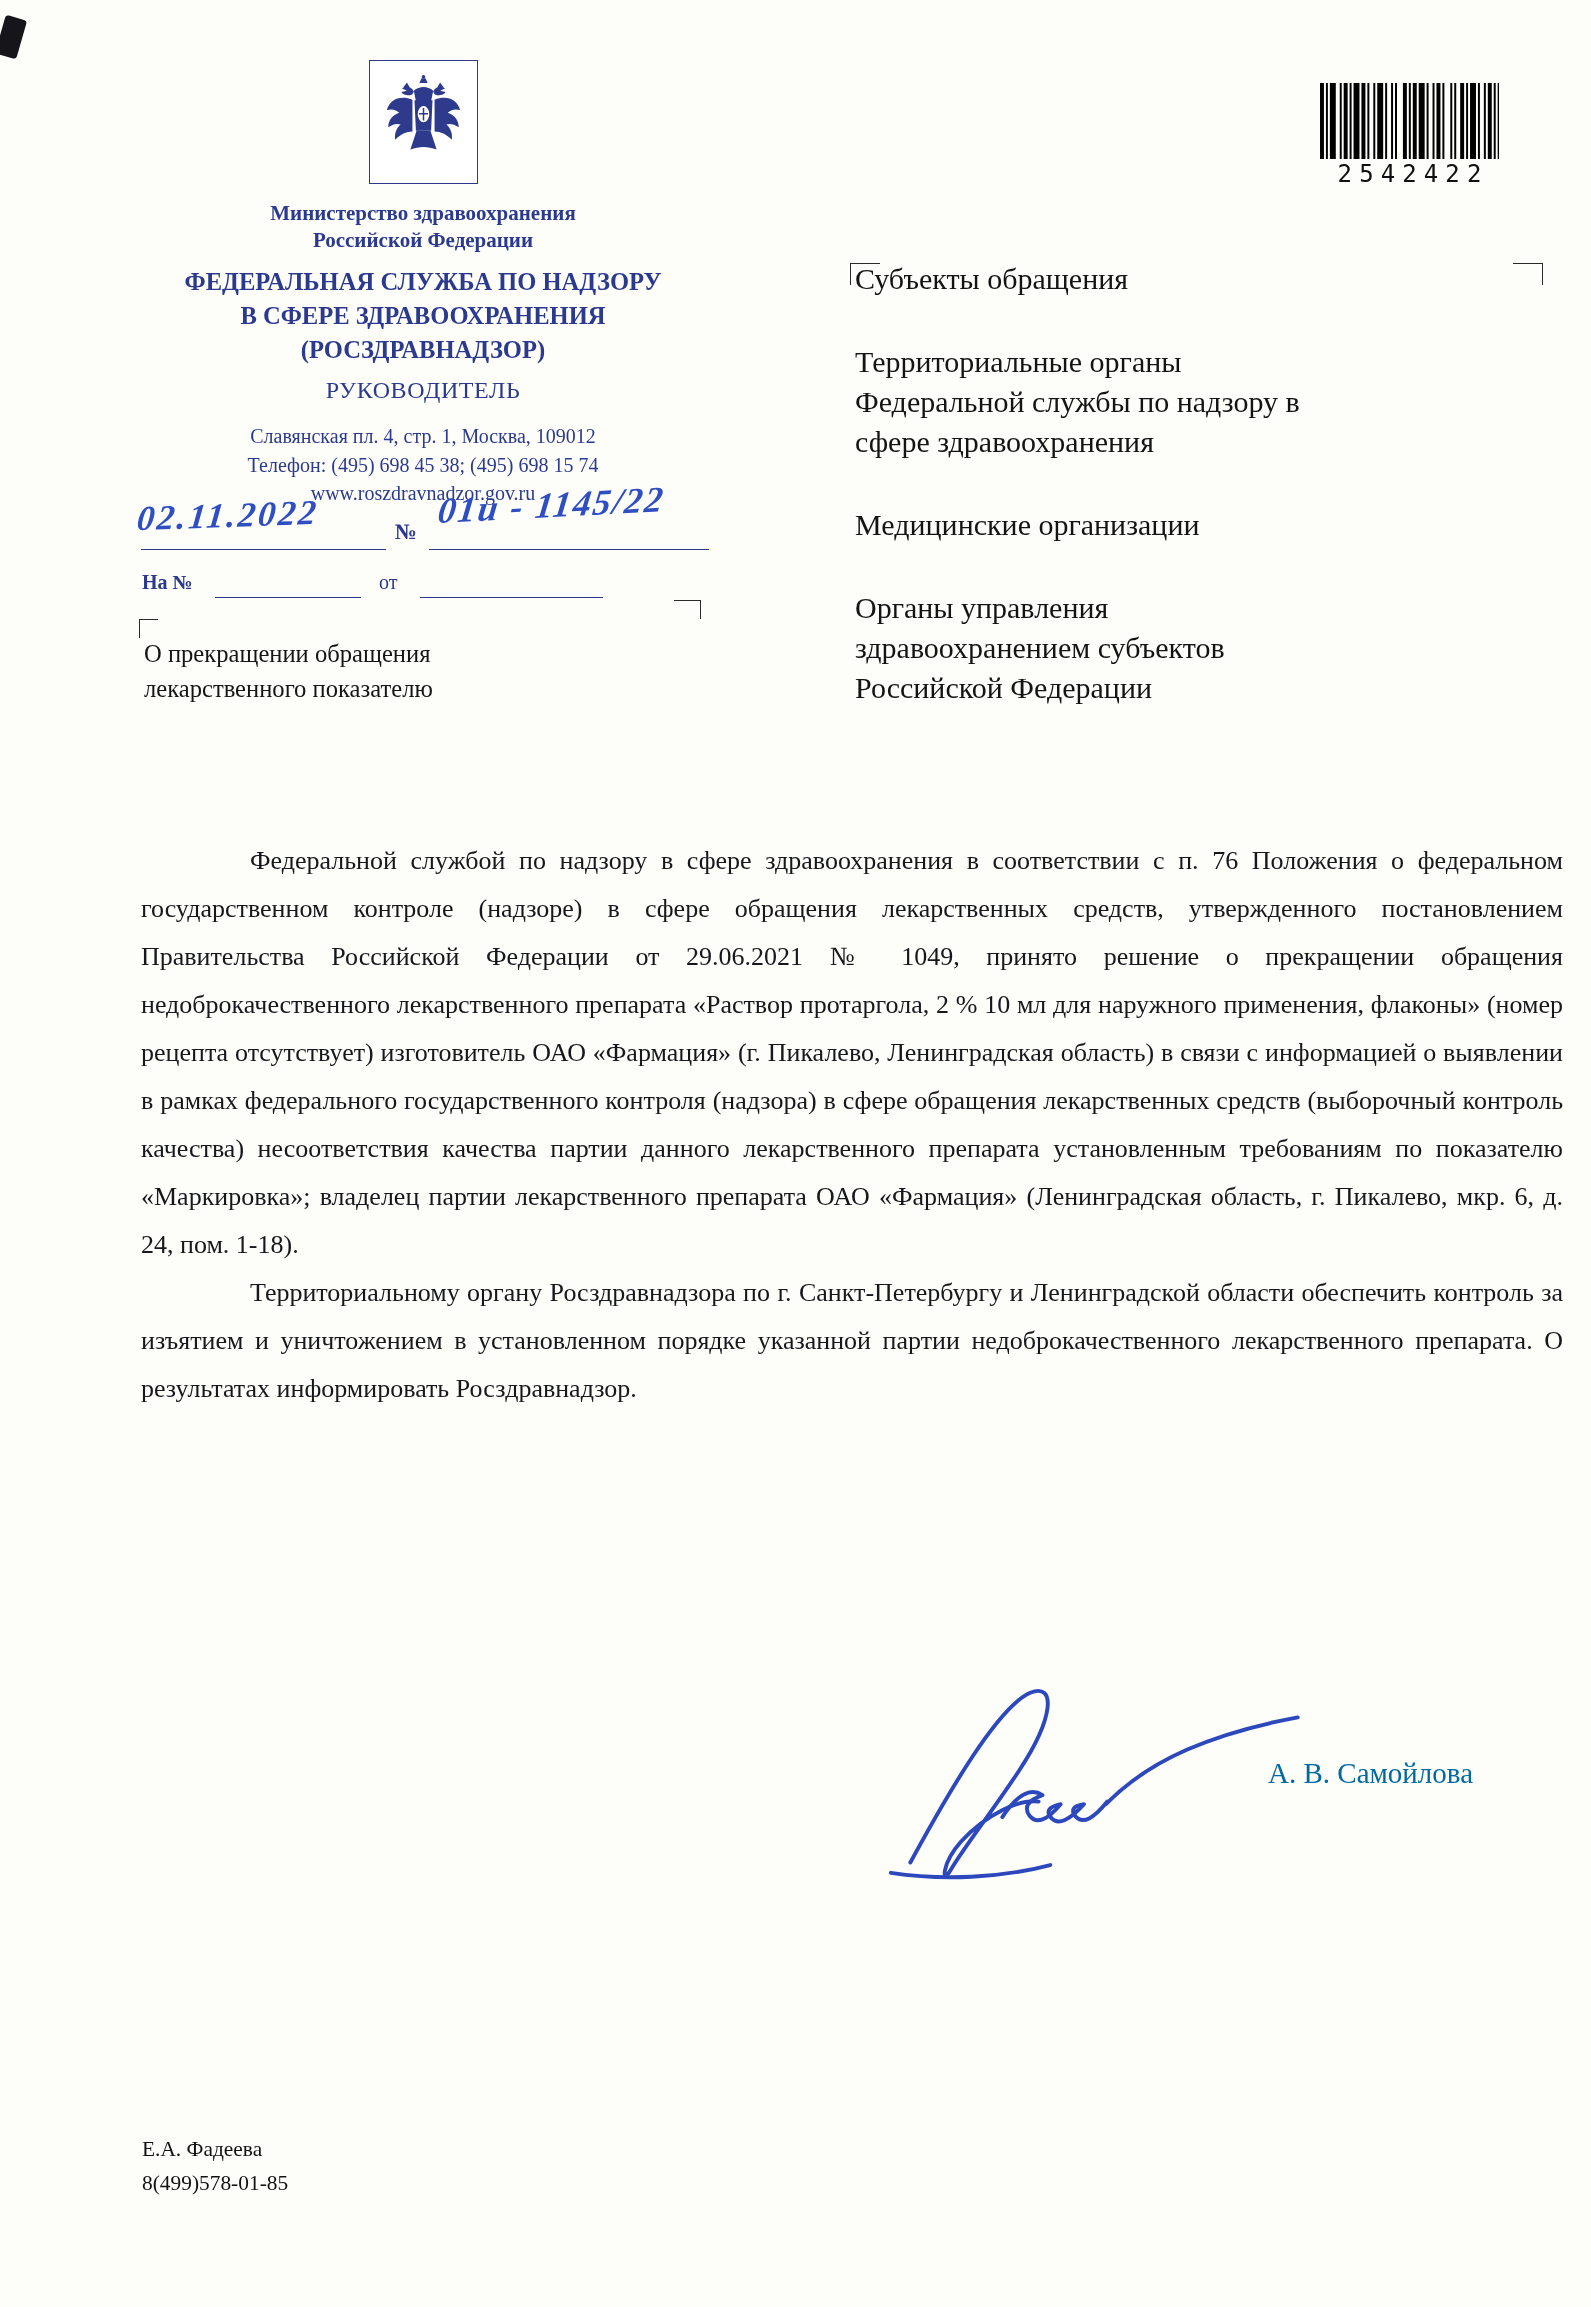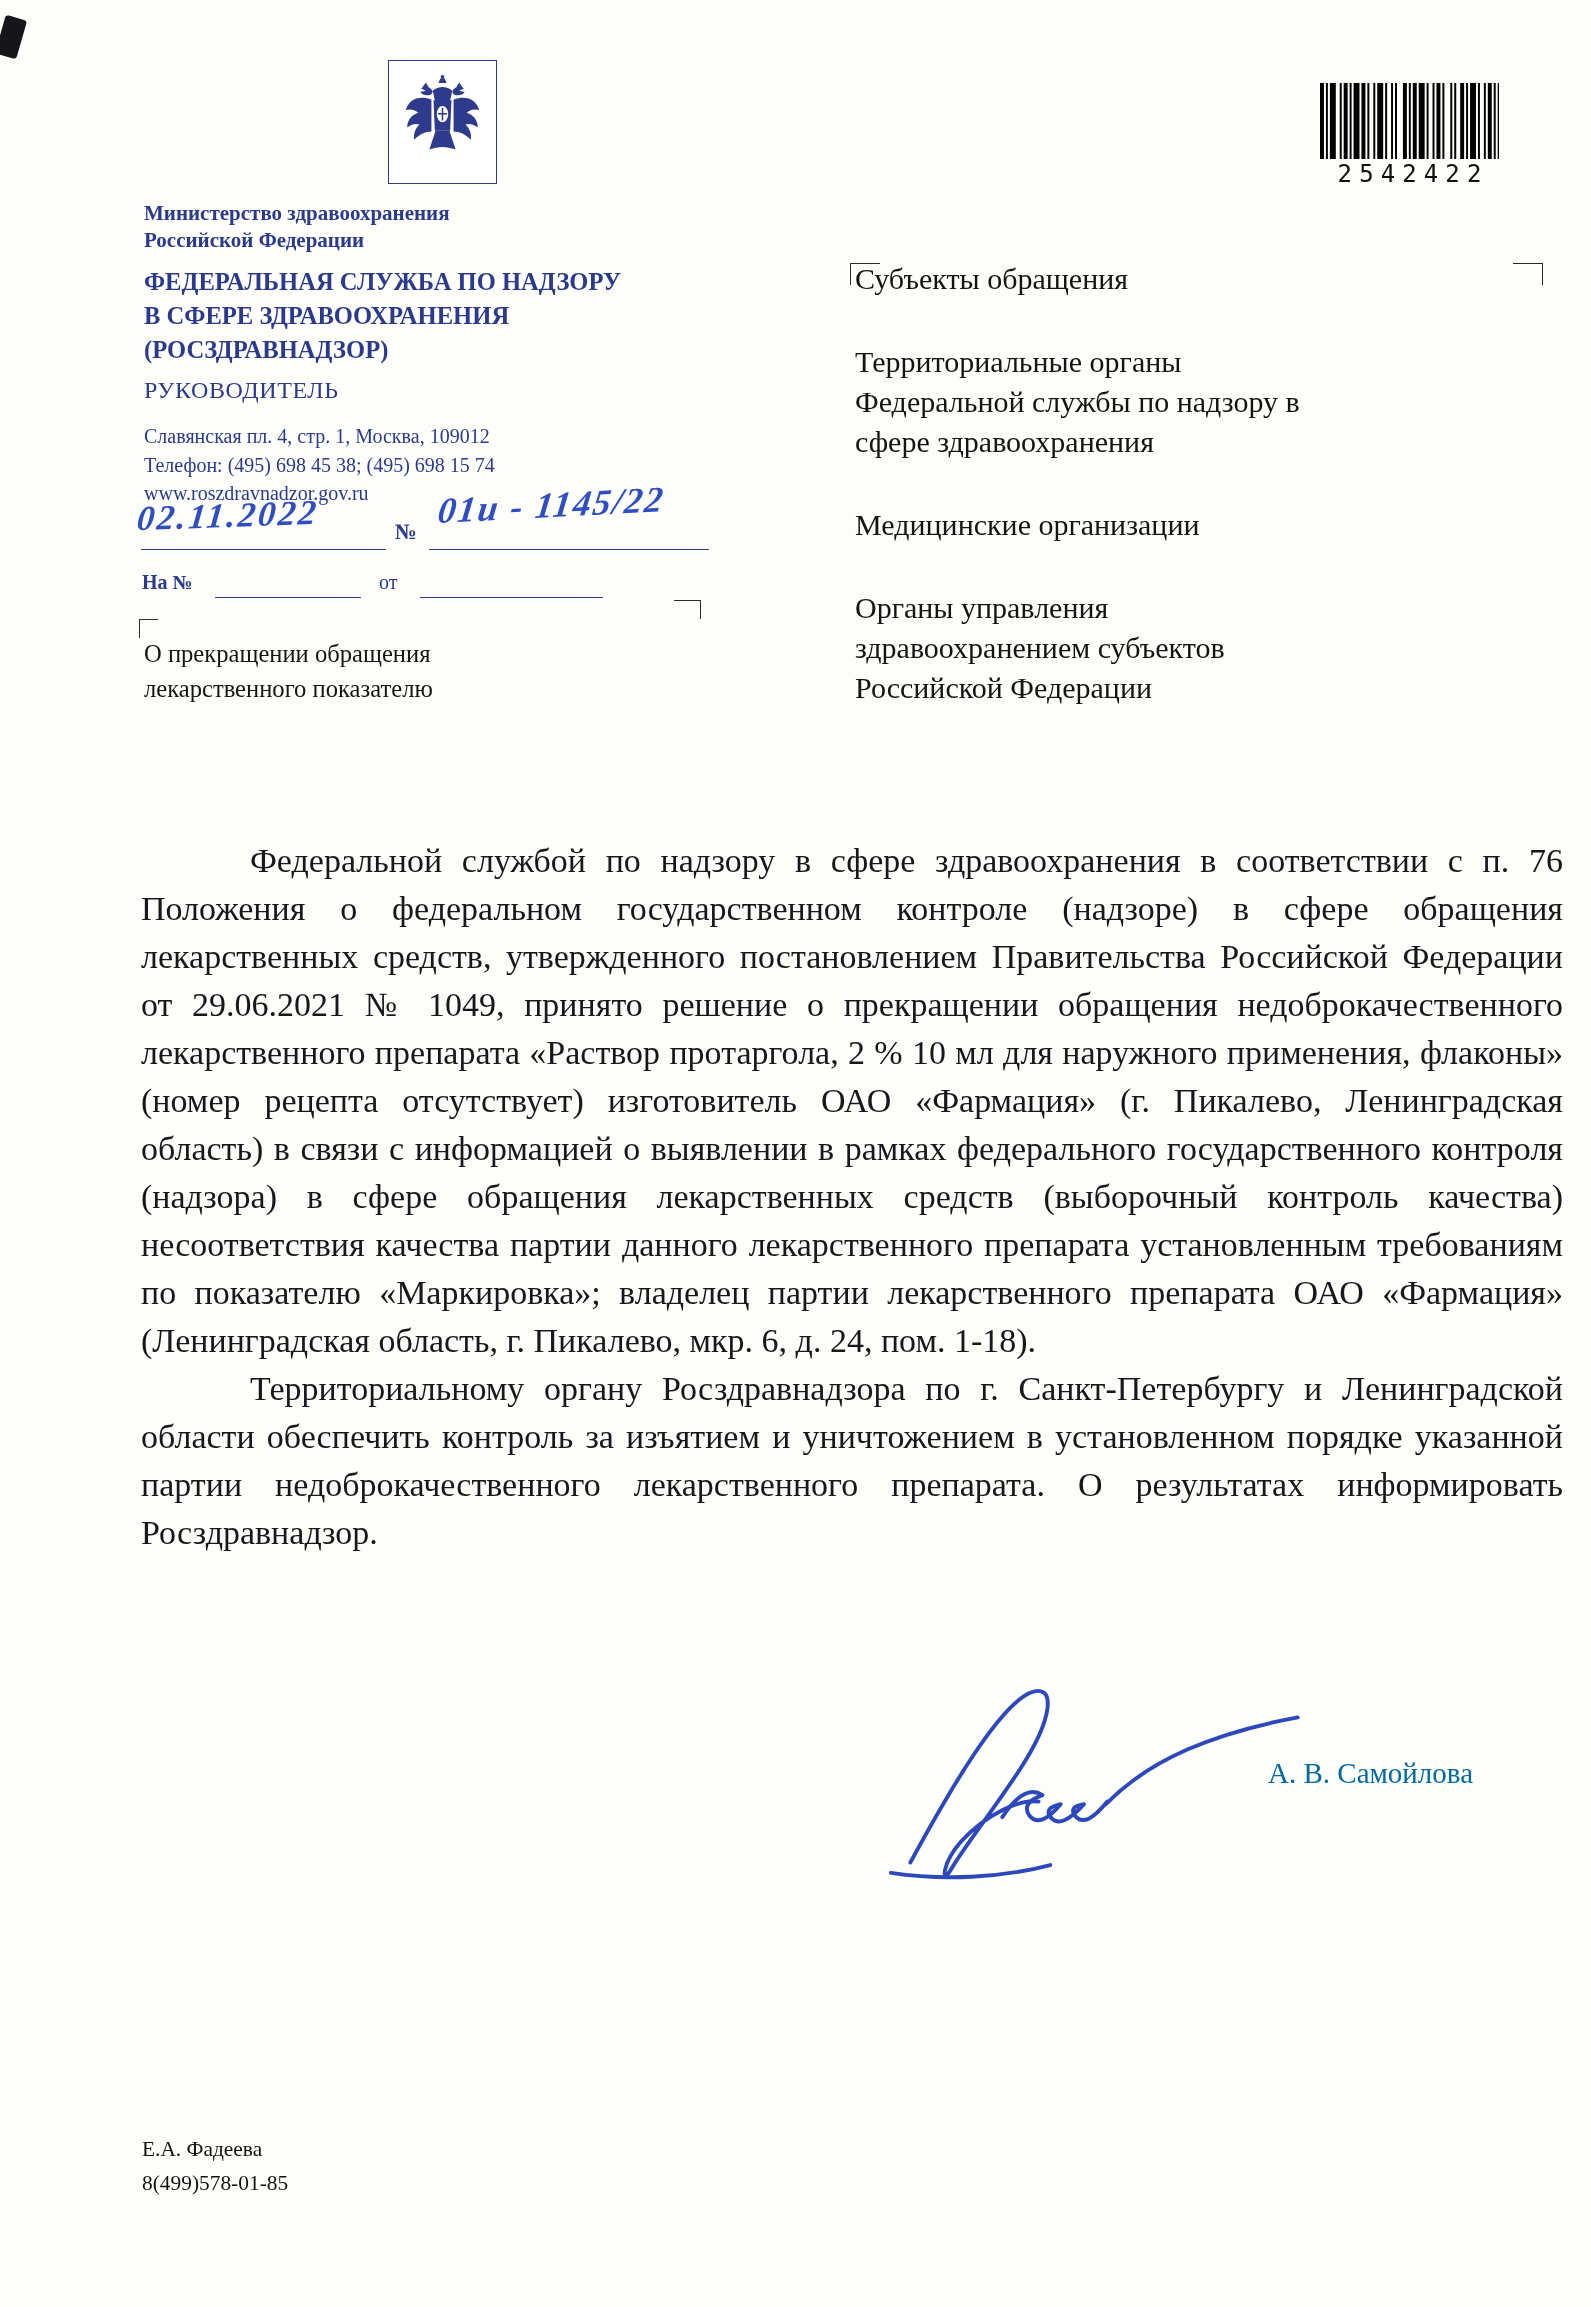--- a/index.html
+++ b/index.html
@@ -14,21 +14,21 @@
     margin:0 auto;
     background:#fdfdfa;
     overflow:hidden;
     color:var(--black);
     font-family:"Liberation Serif", serif;
   }
   
   .artifact-tl{position:absolute;left:0px;top:17px;width:22px;height:40px;background:#15151a;transform:rotate(16deg);border-radius:3.2px;}
 
   
-  .left-col{position:absolute;left:144px;top:60px;width:596px;color:var(--blue);}
+  .left-col{position:absolute;left:125px;top:60px;width:596px;text-align:center;color:var(--blue);}
   .emblem-box{width:109px;height:124px;border:1.9px solid var(--blue);margin:0 auto;display:flex;align-items:center;justify-content:center;background:#fff;box-sizing:border-box;}
   .emblem-box svg{width:83px;height:101px;}
   .ministry{font-size:21px;font-weight:bold;line-height:27px;margin-top:15.5px;}
   .service{font-size:24.6px;font-weight:bold;line-height:34px;margin-top:11.7px;}
   .position-title{font-size:24px;font-weight:normal;margin-top:10px;letter-spacing:0.6px;}
   .contact{font-size:20px;line-height:28.5px;margin-top:18px;}
 
   
   .blank{position:absolute;border-bottom:1.9px solid var(--blue);height:0;}
   .blank1{left:141px;top:549px;width:245px;}
@@ -55,21 +55,21 @@
   
   .barcode{position:absolute;left:1320px;top:83px;width:179px;text-align:center;}
   .barcode svg{width:179px;height:76px;display:block;}
   .barcode-number{font-family:"DejaVu Sans Mono",monospace;font-size:24px;letter-spacing:7.1px;color:#101010;margin-top:1.3px;text-indent:7.1px;}
 
   
   .recipients{position:absolute;left:855px;top:259px;width:706px;font-size:30px;line-height:40px;color:#141414;}
   .recipient{margin-bottom:43px;}
 
   
-  .body-text{position:absolute;left:141px;top:837px;width:1422px;font-size:34px;line-height:48px;text-align:justify;color:var(--black);}
+  .body-text{position:absolute;left:141px;top:837px;width:1422px;font-size:26px;line-height:48px;text-align:justify;color:var(--black);}
   .body-text p{margin:0;text-indent:109px;}
 
   
   .signature-svg{position:absolute;left:865px;top:1655px;width:447px;height:240px;}
   .signature-name{position:absolute;left:1268px;top:1757px;font-size:29px;color:#0369a1;white-space:nowrap;}
 
   
   .footer{position:absolute;left:142px;top:2132px;font-size:21.4px;color:#121212;}
   .footer div{line-height:34px;}
 </style>

